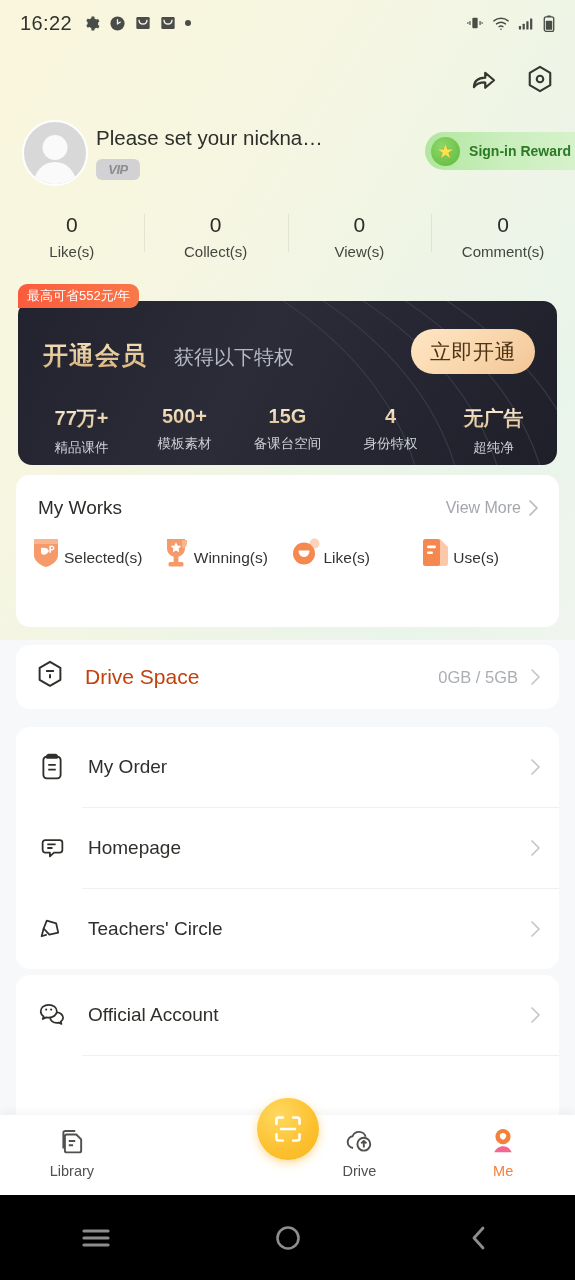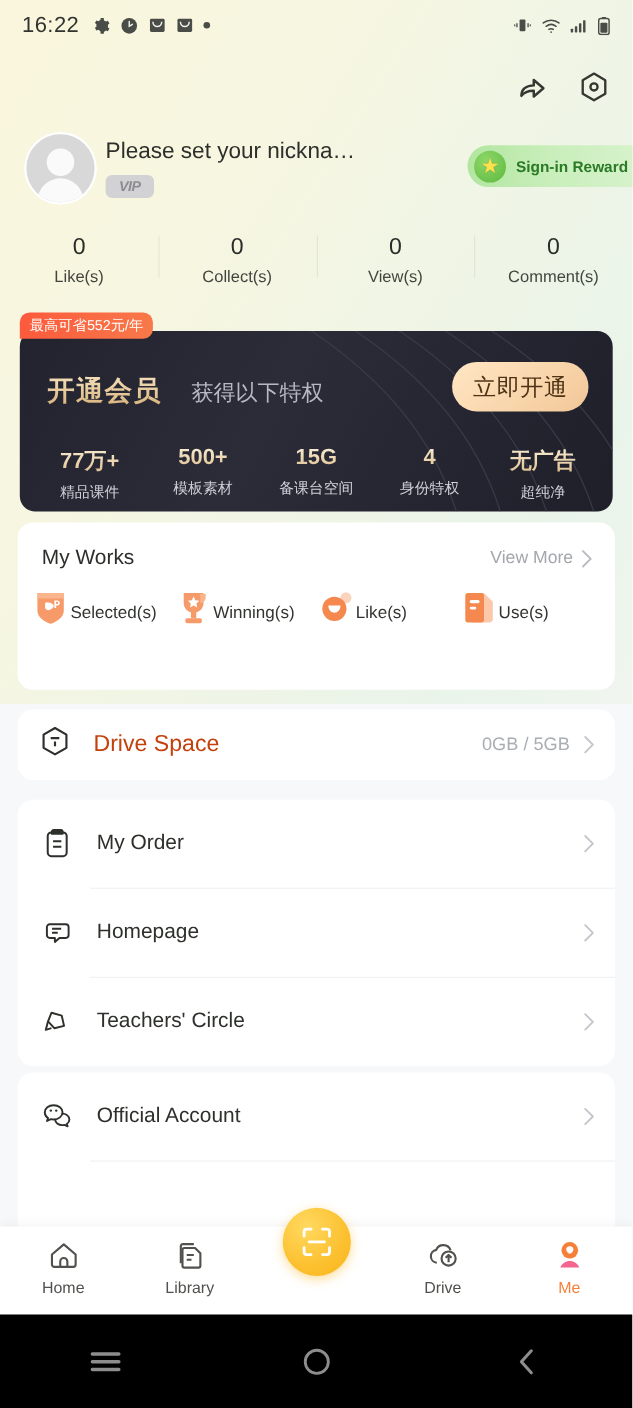--- a/index.html
+++ b/index.html
@@ -470,29 +470,20 @@
       </span>
     </div>
     <div class="mdiv"></div>
   </div>
 
   <div class="fab-halo"></div>
   <div class="bottomnav">
     <div class="nav-cell">
       <span class="nav-ic">
         <svg width="28" height="27" viewBox="0 0 26 25" fill="none" stroke="#4f524d" stroke-width="1.8" stroke-linejoin="round">
-            <path d="M3 11.5L13 3l10 8.5v8.5a2 2 0 01-2 2H5a2 2 0 01-2-2z"></path>
-            <path d="M10 22v-4.5a3 3 0 016 0V22"></path>
-          </svg>
-      </span>
-      <span class="nlbl">Home</span>
-    </div>
-    <div class="nav-cell">
-      <span class="nav-ic">
-        <svg width="28" height="27" viewBox="0 0 26 25" fill="none" stroke="#4f524d" stroke-width="1.8" stroke-linejoin="round">
             <path d="M8 6h9l4.5 4.5V21a1.6 1.6 0 01-1.6 1.6H8A1.6 1.6 0 016.4 21V7.6A1.6 1.6 0 018 6z"></path>
             <path d="M5 19V4.4A1.6 1.6 0 016.6 2.8H16"></path>
             <path d="M10 12h6M10 16h4"></path>
           </svg>
       </span>
       <span class="nlbl">Library</span>
     </div>
     <div class="nav-cell"></div>
     <div class="nav-cell">
       <span class="nav-ic">

